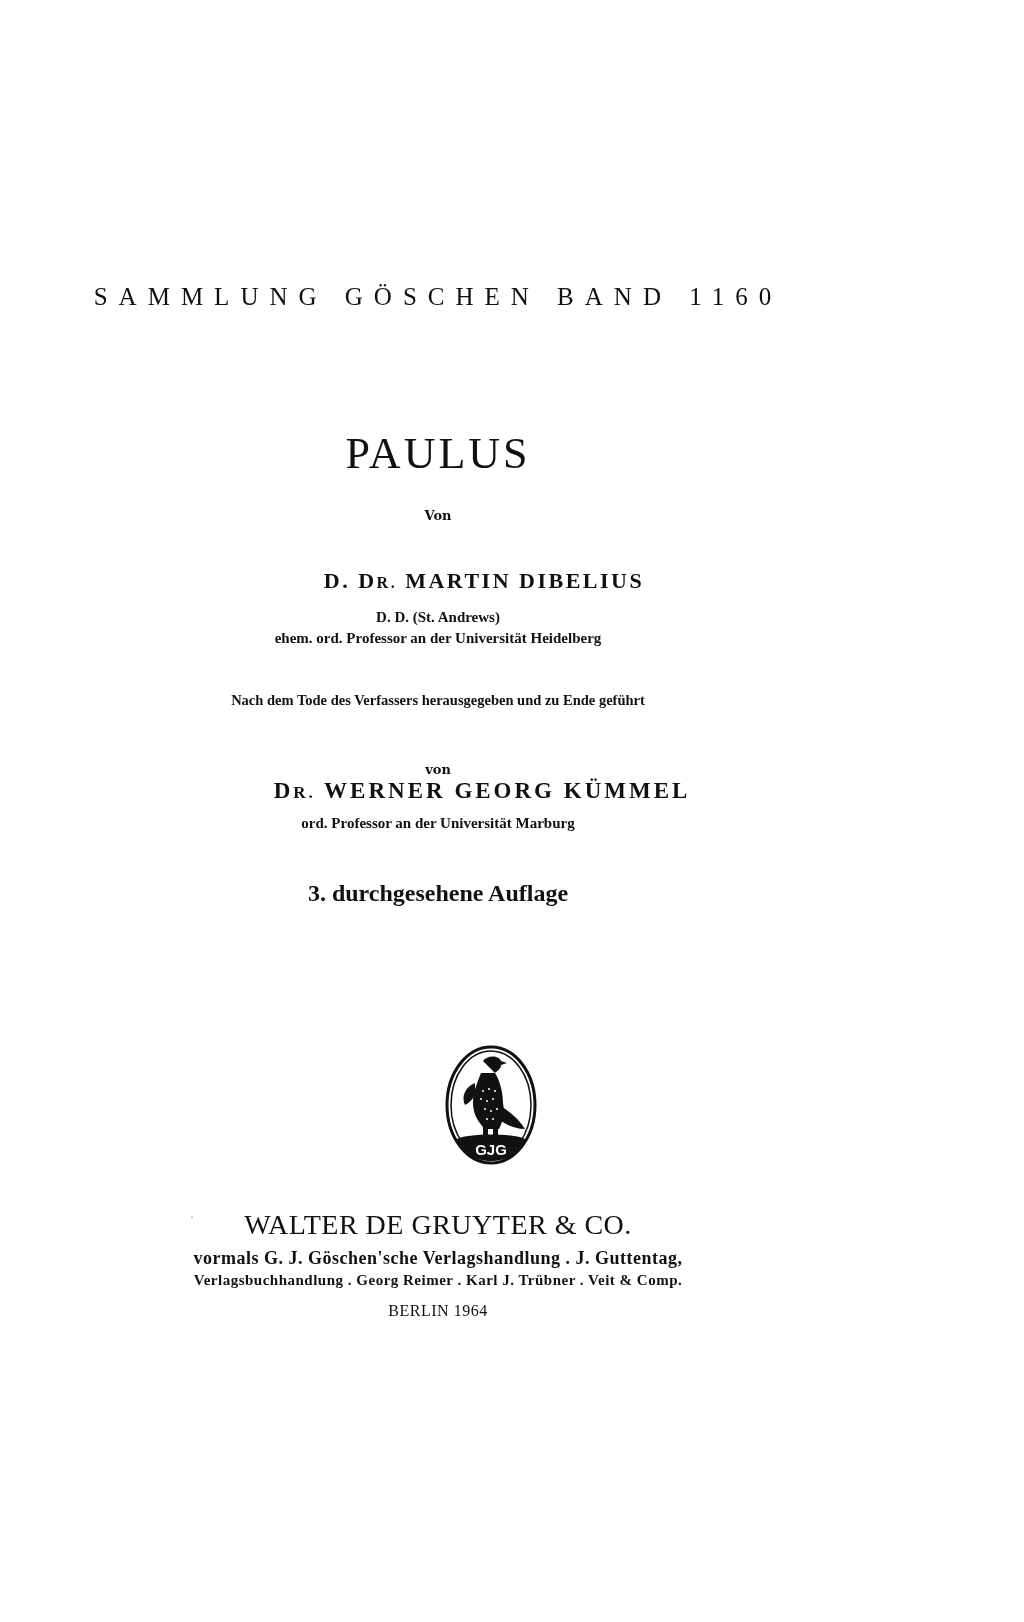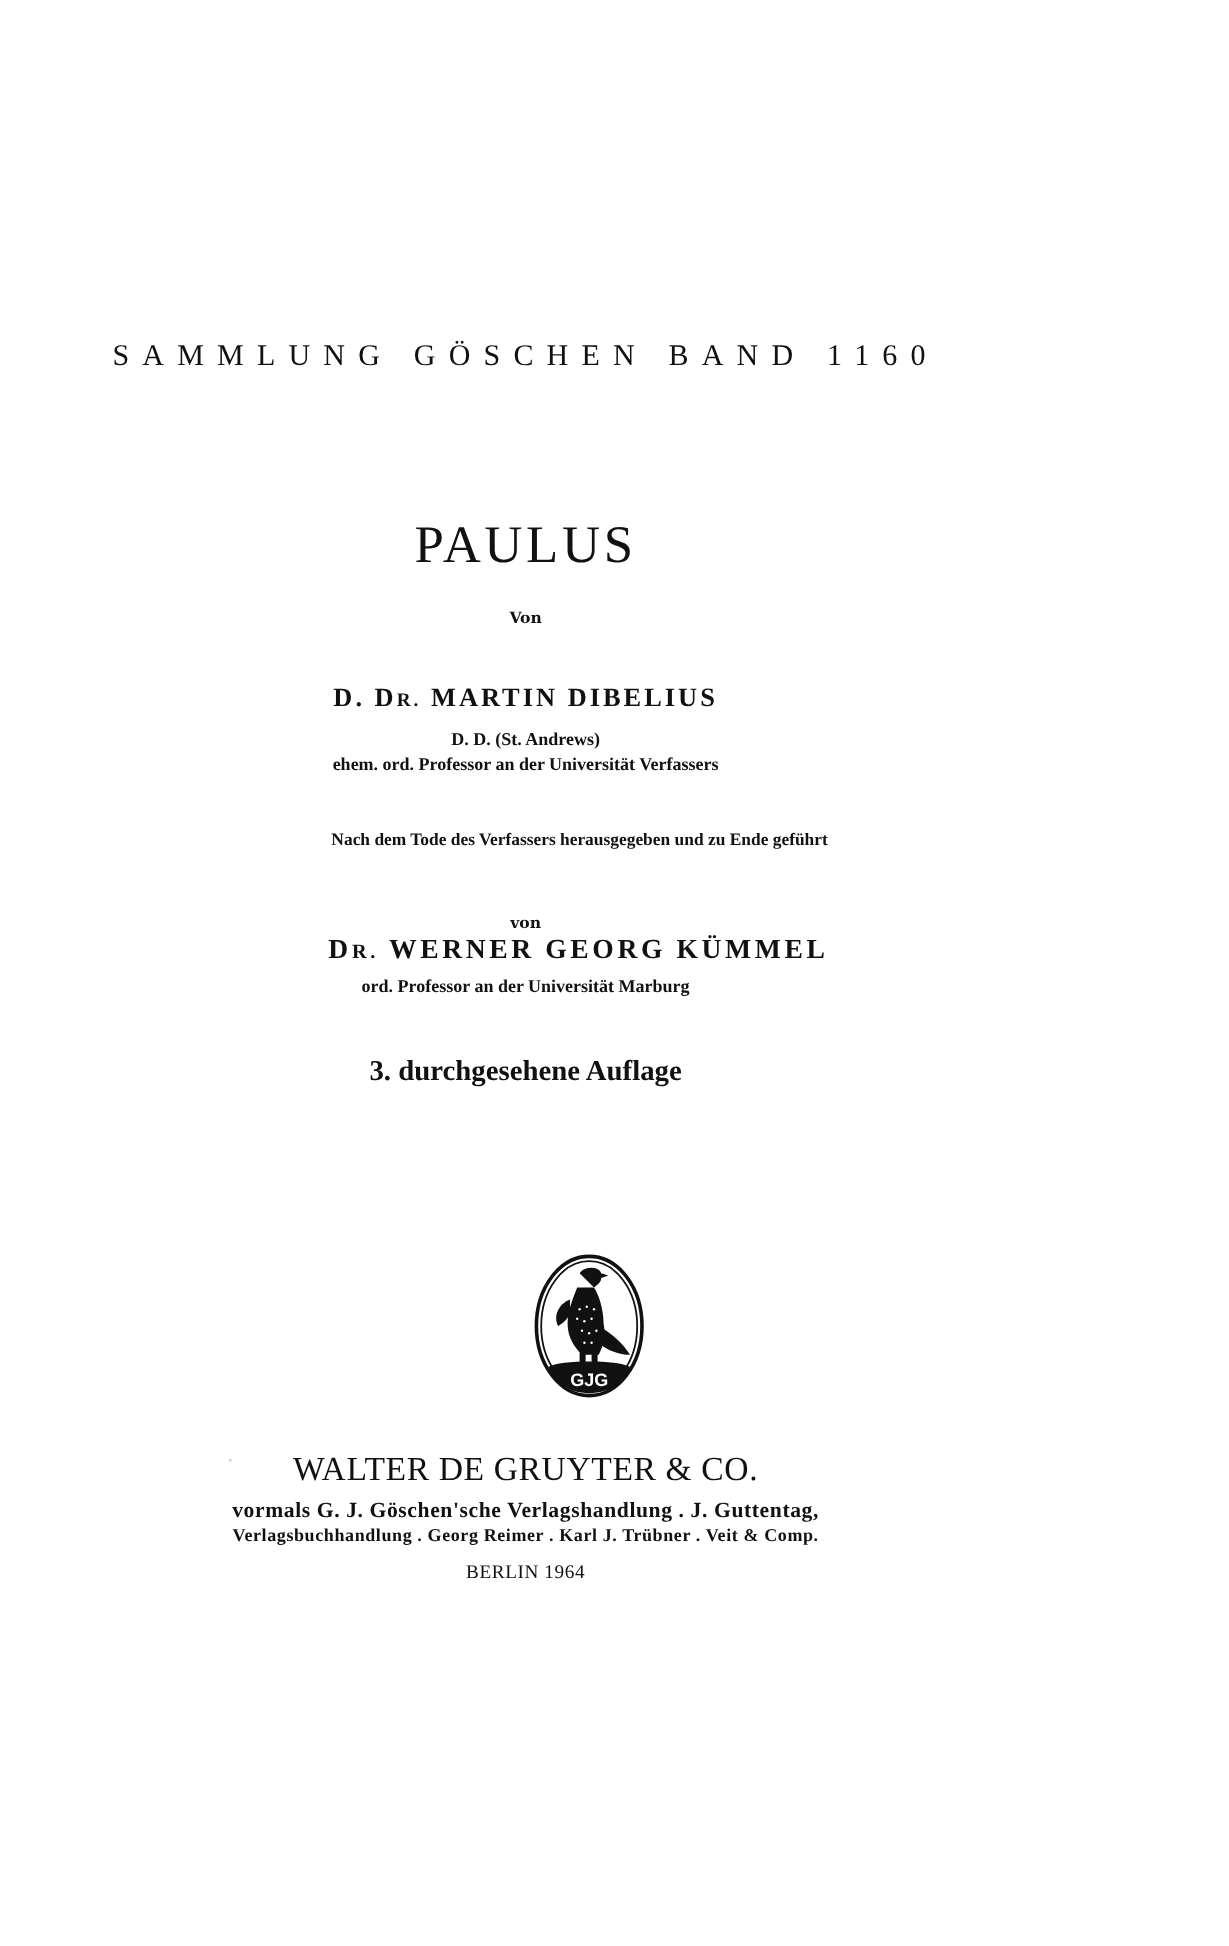--- a/index.html
+++ b/index.html
@@ -2,25 +2,25 @@
 <html><head>
 <meta charset="utf-8">
 <style>
   html, body { margin: 0; padding: 0; background: #ffffff; }
   body { width: 1024px; height: 1622px; position: relative; overflow: hidden;
          font-family: "DejaVu Serif", "Liberation Serif", serif; color: #111; }
   .line { position: absolute; left: 0; width: 876px; text-align: center; white-space: nowrap; }
   .series { top: 283px; font-size: 25px; letter-spacing: 11px; font-family: "Liberation Serif", serif; }
   .title { top: 428px; font-size: 44px; letter-spacing: 3px; font-family: "Liberation Serif", serif; }
   .von1 { top: 508px; font-size: 13px; font-weight: bold; }
-  .author { top: 568px; font-size: 22px; font-weight: bold; letter-spacing: 2.5px; font-family: "Liberation Serif", serif; }
+  .author { top: 568px; font-size: 22px; font-weight: bold; letter-spacing: 2.5px; font-family: "Liberation Serif", serif; margin-left: 46px; }
   .author .sc { font-size: 16px; }
   .deg { top: 609px; font-size: 15px; font-weight: bold; font-family: "Liberation Serif", serif; }
   .aff1 { top: 630px; font-size: 15px; font-weight: bold; font-family: "Liberation Serif", serif; }
-  .note { top: 692px; font-size: 14.5px; font-weight: bold; font-family: "Liberation Serif", serif; margin-left: 45px; }
+  .note { top: 692px; font-size: 14.5px; font-weight: bold; font-family: "Liberation Serif", serif; }
   .von2 { top: 762px; font-size: 13px; font-weight: bold; }
   .editor { top: 778px; font-size: 23px; font-weight: bold; letter-spacing: 3px; font-family: "Liberation Serif", serif; padding-left: 44px; }
   .editor .sc { font-size: 17px; }
   .aff2 { top: 815px; font-size: 15px; font-weight: bold; font-family: "Liberation Serif", serif; }
   .edition { top: 880px; font-size: 24px; font-weight: bold; font-family: "Liberation Serif", serif; }
   .logo { position: absolute; left: 443px; top: 1043px; width: 96px; height: 124px; }
   .publisher { top: 1209px; font-size: 28px; letter-spacing: 0.5px; font-family: "Liberation Serif", serif; }
   .prev1 { top: 1248px; font-size: 18px; font-weight: bold; letter-spacing: 0.5px; font-family: "Liberation Serif", serif; }
   .prev2 { top: 1272px; font-size: 15px; font-weight: bold; letter-spacing: 0.5px; font-family: "Liberation Serif", serif; }
   .place { top: 1302px; font-size: 16px; letter-spacing: 0.5px; font-family: "Liberation Serif", serif; }
@@ -33,21 +33,21 @@
 
   <div class="line series">SAMMLUNG GÖSCHEN BAND 1160</div>
 
   <div class="line title">PAULUS</div>
 
   <div class="line von1">Von</div>
 
   <div class="line author"><span>D. D</span><span class="sc">R.</span><span> MARTIN DIBELIUS</span></div>
 
   <div class="line deg">D. D. (St. Andrews)</div>
-  <div class="line aff1">ehem. ord. Professor an der Universität Verfassers</div>
+  <div class="line aff1">ehem. ord. Professor an der Universität Heidelberg</div>
 
   <div class="line note">Nach dem Tode des Verfassers herausgegeben und zu Ende geführt</div>
 
   <div class="line von2">von</div>
 
   <div class="line editor"><span>D</span><span class="sc">R.</span><span> WERNER GEORG KÜMMEL</span></div>
 
   <div class="line aff2">ord. Professor an der Universität Marburg</div>
 
   <div class="line edition">3. durchgesehene Auflage</div>

